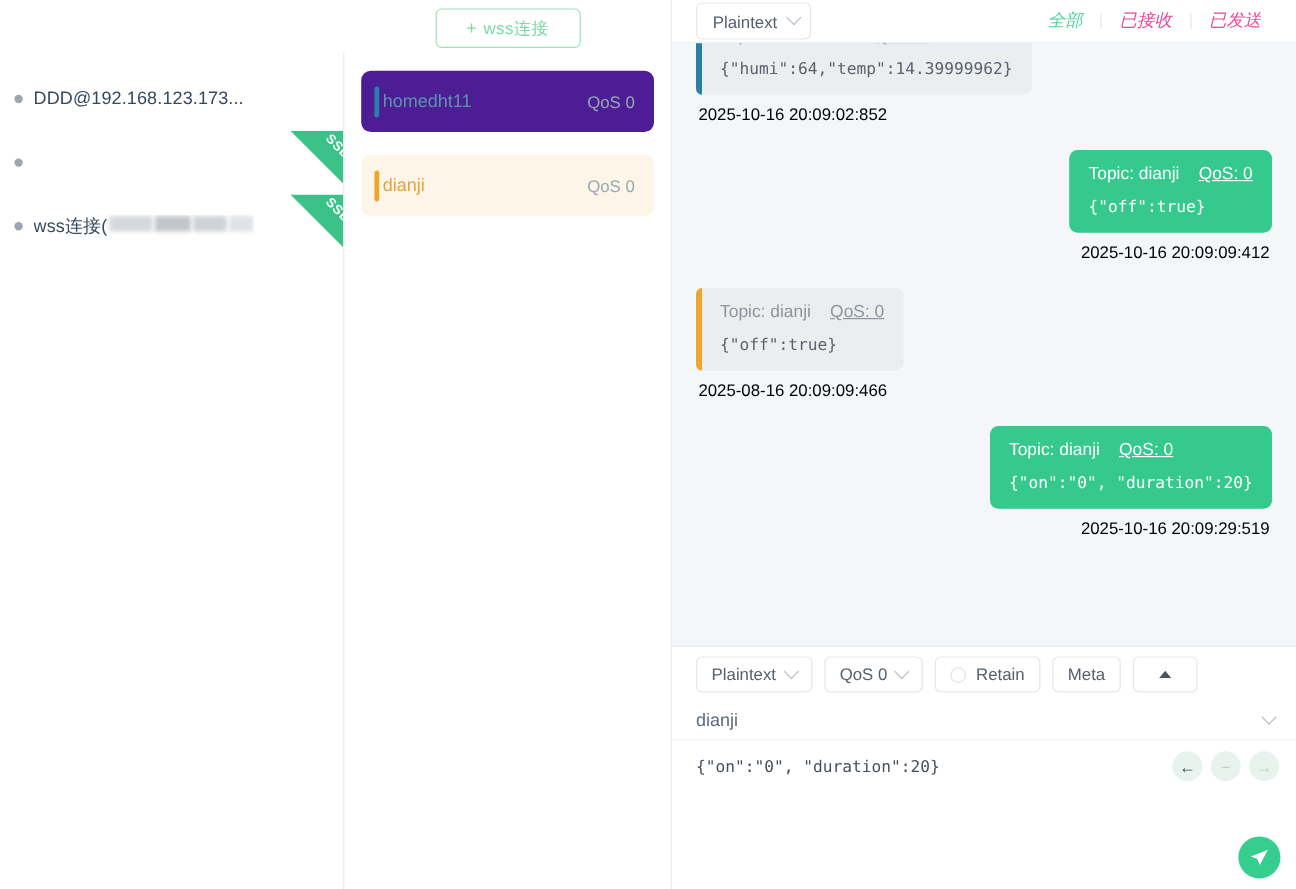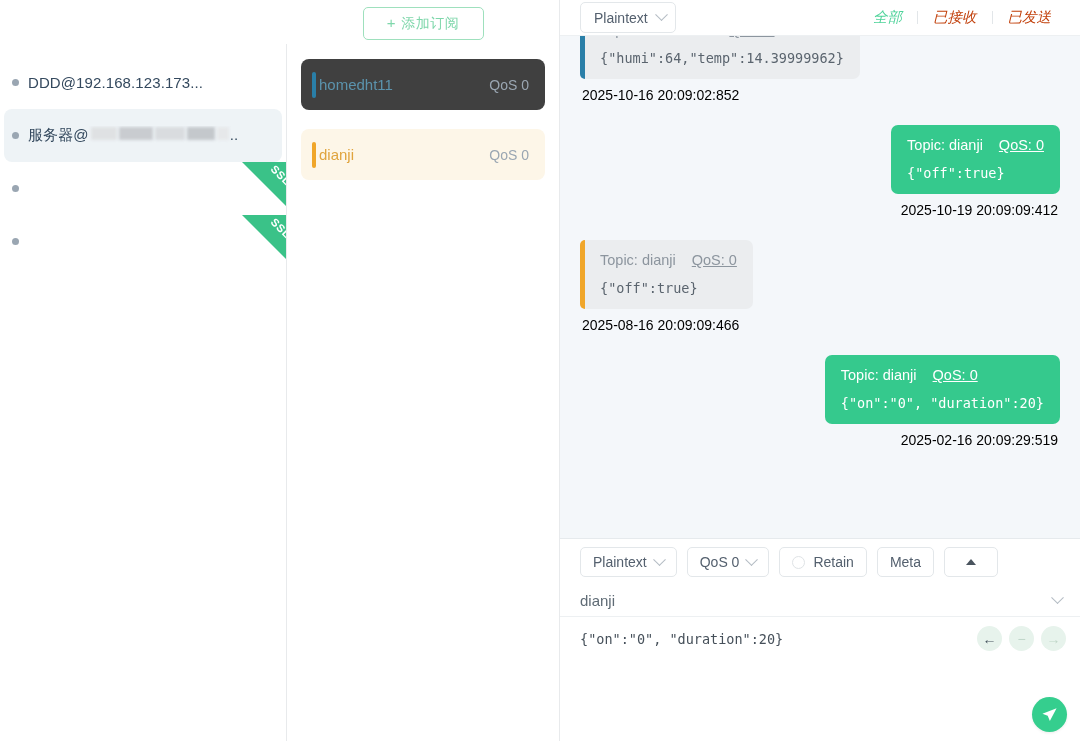--- a/index.html
+++ b/index.html
@@ -154,21 +154,21 @@
     cursor: pointer;
     gap: 9px;
   }
   .chev {
     width: 9px; height: 9px;
     border-right: 1.6px solid #b4bcc4;
     border-bottom: 1.6px solid #b4bcc4;
     transform: rotate(45deg) translate(-2px,-2px);
   }
   .filters { margin-left: auto; display: flex; align-items: center; font-size: 14.5px; font-style: italic; }
-  .filters .f { padding: 0 15px; color: #c2410c; cursor: pointer; }
+  .filters .f { padding: 0 15px; color: #ec4899; cursor: pointer; }
   .filters .f.active { color: #4fd39a; }
   .filters .divider { width: 1px; height: 13px; background: #e2e6e9; }
 
   .msg-scroll {
     flex: 1 1 auto;
     overflow: hidden;
     padding: 0 20px;
     position: relative;
   }
   .msg-row { display: flex; flex-direction: column; }
@@ -284,55 +284,50 @@
 <div class="app">
 
   <div class="sidebar">
     <div id="conn-list">
         <div class="conn-item">
           <span class="conn-dot"></span>
           <span class="conn-label">
             <span>DDD@192.168.123.173...</span>
           </span>
         </div>
-        <div class="conn-item selected">
-          <span class="conn-dot"></span>
-          <span class="conn-label">
-            <span>服务器@</span>
-            <span class="redact-wrap">
-              <span class="redact" style="width: 26px; background: rgb(223, 225, 227);"></span>
-              <span class="redact" style="width: 34px; background: rgb(201, 204, 208);"></span>
-              <span class="redact" style="width: 30px; background: rgb(217, 220, 223);"></span>
-              <span class="redact" style="width: 28px; background: rgb(196, 200, 204);"></span>
-              <span class="redact" style="width: 12px; background: rgb(230, 232, 234);"></span>
-            </span>
-            <span>..</span>
-          </span>
-        </div>
         <div class="conn-item">
           <span class="conn-dot"></span>
           <div class="ssl-ribbon">
             <span>SSL</span>
           </div>
         </div>
         <div class="conn-item">
           <span class="conn-dot"></span>
+          <span class="conn-label">
+            <span>wss连接(</span>
+            <span class="redact-wrap">
+              <span class="redact" style="width: 36px; background: rgb(214, 217, 220);"></span>
+              <span class="redact" style="width: 30px; background: rgb(194, 198, 202);"></span>
+              <span class="redact" style="width: 28px; background: rgb(207, 210, 214);"></span>
+              <span class="redact" style="width: 20px; background: rgb(224, 226, 229);"></span>
+            </span>
+          </span>
           <div class="ssl-ribbon">
             <span>SSL</span>
           </div>
         </div>
       </div>
   </div>
 
   <div class="subs">
     <button class="add-sub-btn">
-      <span class="plus">+</span><span>添加订阅</span>
+      <span class="plus">+</span><span>wss连接</span>
     </button>
     <div class="sub-list" id="sub-list">
-        <div class="sub-item" style="background: #404040;">
+        <div class="sub-item" style="background: #4c1d95;">
           <span class="sub-bar" style="background: rgb(42, 127, 168);"></span>
           <span class="sub-topic" style="color: rgb(91, 147, 173);">homedht11</span>
           <span class="sub-qos">QoS 0</span>
         </div>
         <div class="sub-item" style="background: rgb(253, 246, 232);">
           <span class="sub-bar" style="background: rgb(240, 166, 42);"></span>
           <span class="sub-topic" style="color: rgb(224, 164, 62);">dianji</span>
           <span class="sub-qos">QoS 0</span>
         </div>
       </div>
@@ -360,36 +355,36 @@
             <div class="b-meta"><span>Topic: homedht11</span><span class="qos">QoS: 0</span></div>
             <div class="b-body">{"humi":64,"temp":14.39999962}</div>
           </div>
           <div class="ts">2025-10-16 20:09:02:852</div>
         </div>
         <div class="msg-row out">
           <div class="bubble out">
             <div class="b-meta"><span>Topic: dianji</span><span class="qos">QoS: 0</span></div>
             <div class="b-body">{"off":true}</div>
           </div>
-          <div class="ts">2025-10-19 20:09:09:412</div>
+          <div class="ts">2025-10-16 20:09:09:412</div>
         </div>
         <div class="msg-row in">
           <div class="bubble in">
             <span class="bubble-bar" style="background: rgb(240, 166, 42);"></span>
             <div class="b-meta"><span>Topic: dianji</span><span class="qos">QoS: 0</span></div>
             <div class="b-body">{"off":true}</div>
           </div>
           <div class="ts">2025-08-16 20:09:09:466</div>
         </div>
         <div class="msg-row out">
           <div class="bubble out">
             <div class="b-meta"><span>Topic: dianji</span><span class="qos">QoS: 0</span></div>
             <div class="b-body">{"on":"0", "duration":20}</div>
           </div>
-          <div class="ts">2025-02-16 20:09:29:519</div>
+          <div class="ts">2025-10-16 20:09:29:519</div>
         </div>
       </div>
 
     <div class="publish">
       <div class="pub-toolbar">
         <div class="pub-btn">
           <span>Plaintext</span>
           <span class="chev"></span>
         </div>
         <div class="pub-btn">

